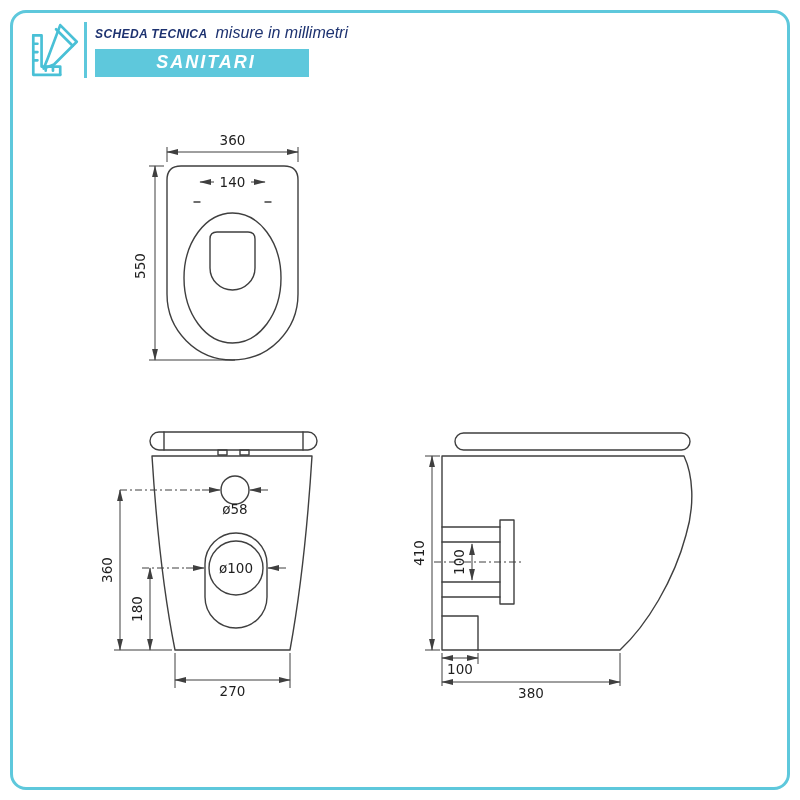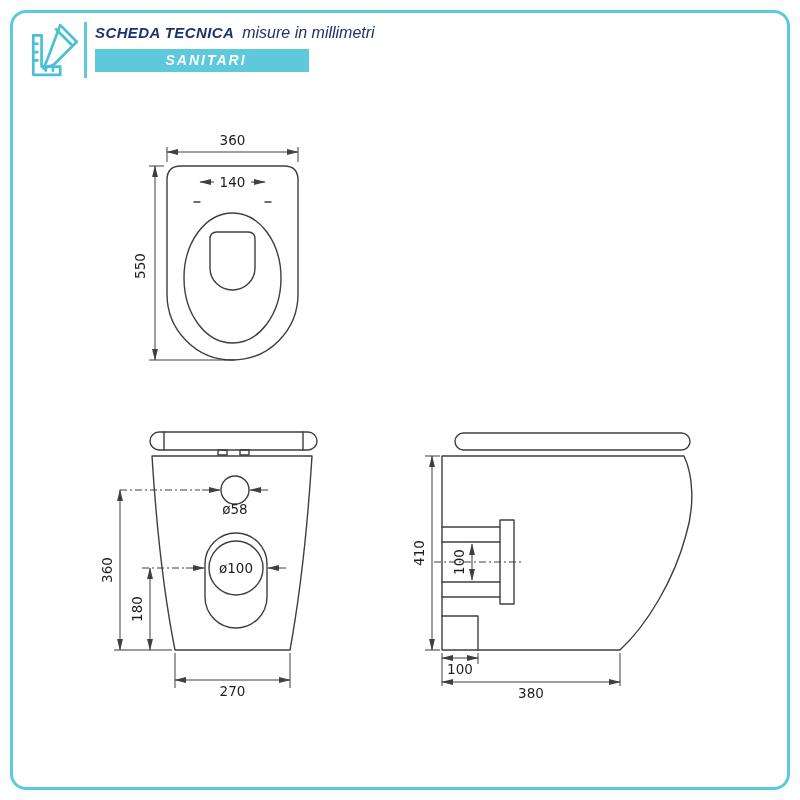--- a/index.html
+++ b/index.html
@@ -5,23 +5,23 @@
   * { margin:0; padding:0; box-sizing:border-box; }
   html,body { width:800px; height:800px; background:#ffffff; font-family:"Liberation Sans",sans-serif; }
   .page { position:relative; width:800px; height:800px; background:#fff; overflow:hidden; }
   .frame { position:absolute; inset:10px; border:3px solid #5ec8dc; border-radius:16px; pointer-events:none; }
 
   .header { position:absolute; left:28px; top:22px; display:flex; align-items:flex-start; z-index:2; }
   .hdr-icon { width:52px; height:58px; flex:0 0 auto; }
   .hdr-divider { width:3px; height:56px; background:#5ec8dc; margin:0 8px 0 4px; }
   .hdr-text { display:flex; flex-direction:column; }
   .hdr-title-row { display:flex; align-items:baseline; margin-top:2px; }
-  .hdr-title { font-size:15px; font-weight:bold; font-style:italic; color:#1d3270; letter-spacing:.4px; white-space:nowrap; }
+  .hdr-title { font-size:12px; font-weight:bold; font-style:italic; color:#1d3270; letter-spacing:.4px; white-space:nowrap; }
   .hdr-subtitle { font-size:16px; font-style:italic; color:#1d3270; margin-left:8px; white-space:nowrap; }
-  .hdr-badge { margin-top:7px; width:214px; background:#5ec8dc; color:#ffffff; font-size:14px; font-weight:bold; font-style:italic; letter-spacing:2px; text-align:center; padding:3px 0 4px 8px; }
+  .hdr-badge { margin-top:7px; width:214px; background:#5ec8dc; color:#ffffff; font-size:18px; font-weight:bold; font-style:italic; letter-spacing:2px; text-align:center; padding:3px 0 4px 8px; }
 
   svg.drawing { position:absolute; overflow:visible; }
   .outline path, .outline rect, .outline circle, .outline ellipse, .outline line
     { fill:none; stroke:#3f3f3f; stroke-width:1.4; stroke-linejoin:round; stroke-linecap:round; }
   .dim path, .dim line { fill:none; stroke:#3f3f3f; stroke-width:1; }
   .dim path.dash { stroke-dasharray:7 3 2 3; }
   .dim text { font-family:"DejaVu Sans",sans-serif; font-size:13.5px; fill:#1e1e1e; text-anchor:middle; }
   .hdr-icon path { fill:none; stroke:#49c0d6; stroke-width:2.6; stroke-linejoin:round; stroke-linecap:round; }
 </style>
 </head>

